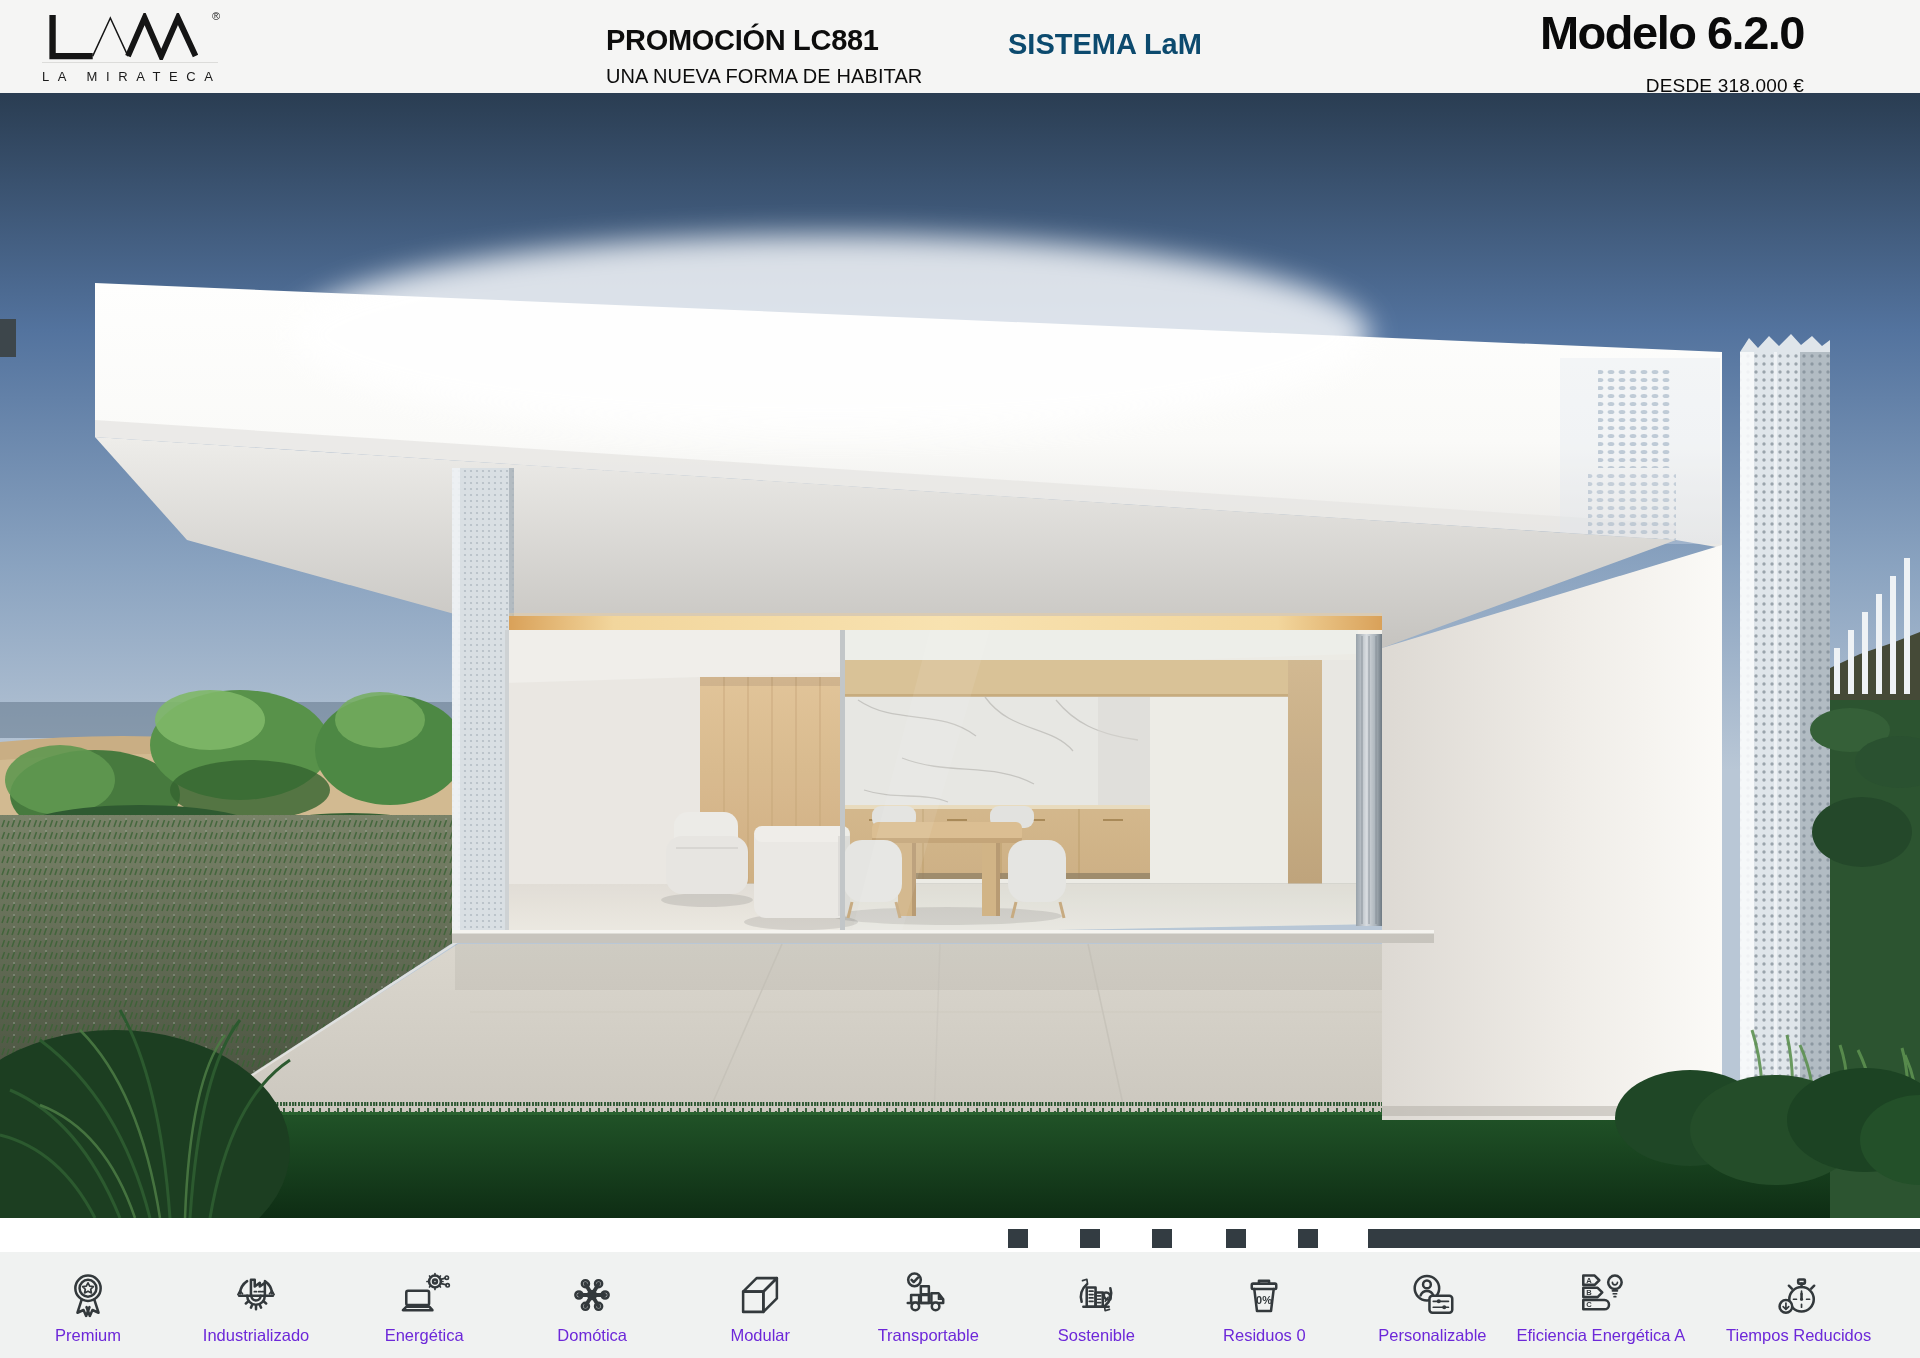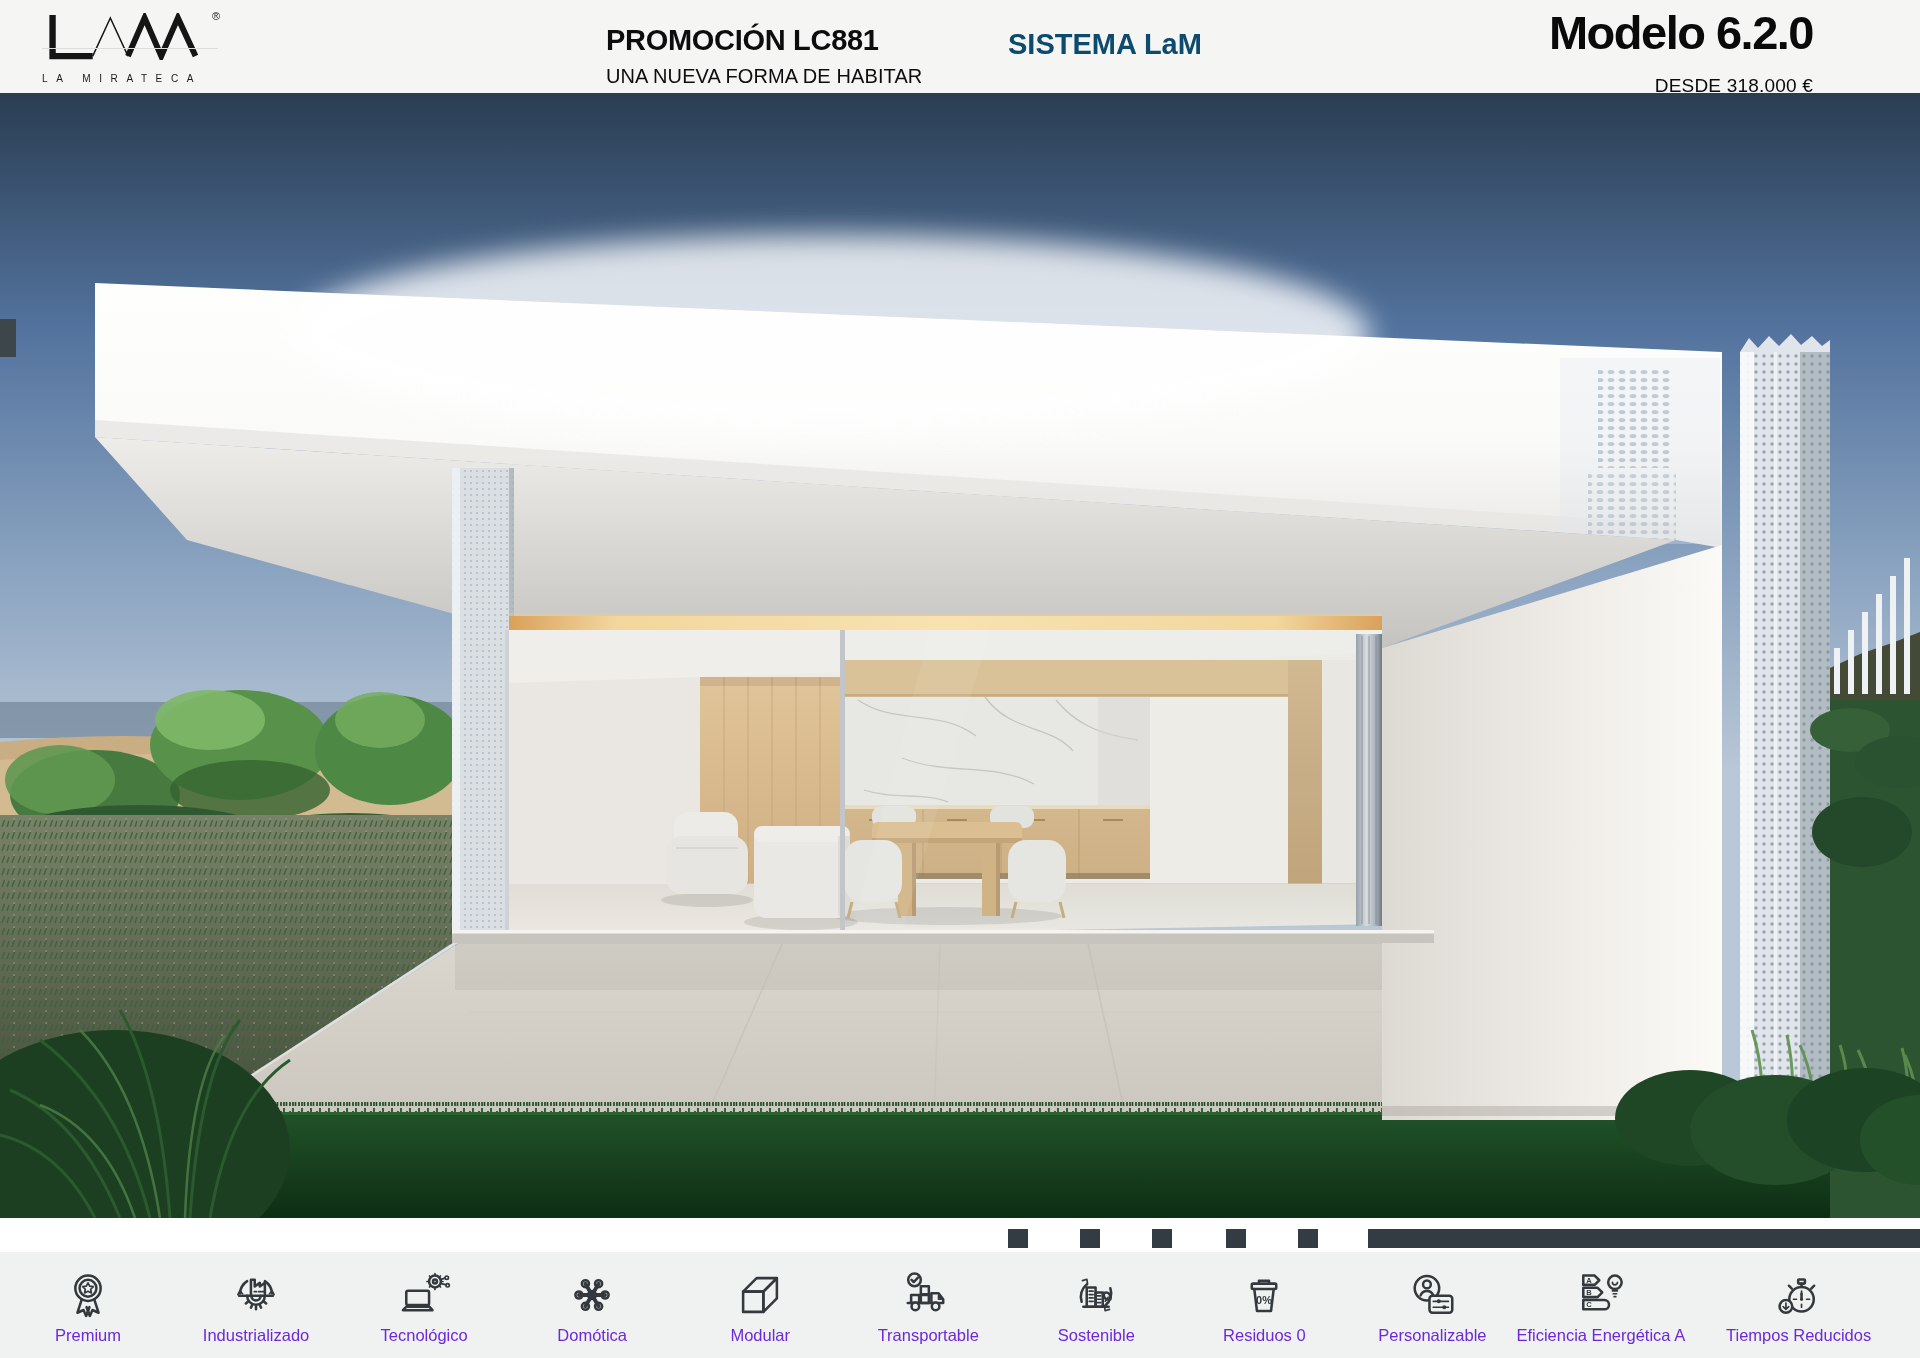--- a/index.html
+++ b/index.html
@@ -6,26 +6,26 @@
   body{width:1920px;height:1358px;overflow:hidden;background:#fff;
        font-family:"Liberation Sans",sans-serif;color:#121416}
 
   
   .hdr{position:relative;height:93px;background:#f5f5f4}
   .logo{position:absolute;left:40px;top:10px;width:186px;height:76px}
   .logo-mark{position:absolute;left:2px;top:3px;width:168px;height:47px}
   .logo-mark *{stroke:#151515;fill:none}
   .reg{position:absolute;left:172px;top:0;font-size:11px;color:#1a1a1a}
   .tagline{position:absolute;left:2px;bottom:2px;width:176px;border-top:1px solid #dcdcda;
-           padding-top:24px;font-size:10px;letter-spacing:8.6px;white-space:nowrap;color:#1a1a1a}
+           padding-top:6px;font-size:13px;letter-spacing:8.6px;white-space:nowrap;color:#1a1a1a}
   .promo{position:absolute;left:606px;top:25px;width:340px;text-align:left;color:#0d0d0d}
   .promo-title{font-size:29px;font-weight:700;letter-spacing:-.3px;line-height:1.1}
   .promo-sub{font-size:20px;margin-top:8px;letter-spacing:.1px}
   .system-title{position:absolute;left:1008px;top:28px;font-size:29px;font-weight:700;color:#0c4a6e}
-  .model{position:absolute;right:107px;top:8px;text-align:right;color:#0a0a0a}
+  .model{position:absolute;right:116px;top:8px;text-align:right;color:#0a0a0a}
   .model-name{font-size:47px;font-weight:700;letter-spacing:-1.5px;line-height:1.05}
   .model-price{font-size:19px;letter-spacing:.2px;margin-top:18px}
 
   
   .hero{position:relative;height:1125px;background:#8aa3c0}
   .hero svg{display:block}
 
   
   .strip{position:relative;height:34px;background:#fff}
   .sq{position:absolute;bottom:4px;width:20px;height:19px;background:#333c42}
@@ -391,21 +391,21 @@
       <rect x="11" y="27" width="27" height="17" rx="2"></rect>
       <path d="M7 50h35l-3.5-4H11z"></path>
       <circle class="bgs" cx="45" cy="16" r="7"></circle>
         <circle cx="45" cy="16" r="2.3"></circle>
       <path class="w2" d="M45 6.5V9M45 23v2.5M35.5 16H38M52 16h2.5M38.5 9.5L40 11M50 21l1.5 1.5M51.5 9.5L50 11M40 21l-1.5 1.5"></path>
       <path class="w2" d="M52 13.5l5-1.5"></path>
         <circle class="w2" cx="59" cy="11.5" r="2"></circle>
       <path class="w2" d="M52.5 18.5l6 1.5"></path>
         <circle class="w2" cx="60" cy="20.5" r="2"></circle>
     </svg>
-    <div class="lbl">Tecnológico</div>
+    <div class="lbl">Energética</div>
   </div>
 
   <div class="feat">
     <svg class="ic" viewBox="0 0 64 64">
       <path class="w45" d="M32 32h15.5M32 32H16.5M32 32l7.8 13.4M32 32l-7.8-13.4M32 32l-7.8 13.4M32 32l7.8-13.4"></path>
       <g class="f">
         <circle cx="32" cy="32" r="4.6"></circle>
           <circle cx="47.5" cy="32" r="4.2"></circle>
           <circle cx="16.5" cy="32" r="4.2"></circle>
         <circle cx="39.8" cy="45.4" r="4.2"></circle>

